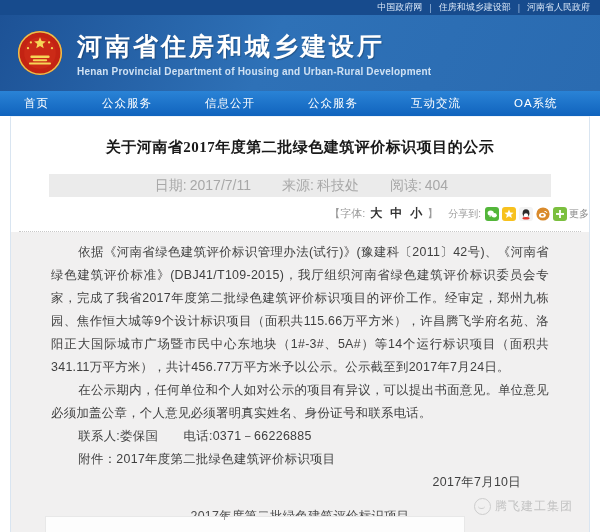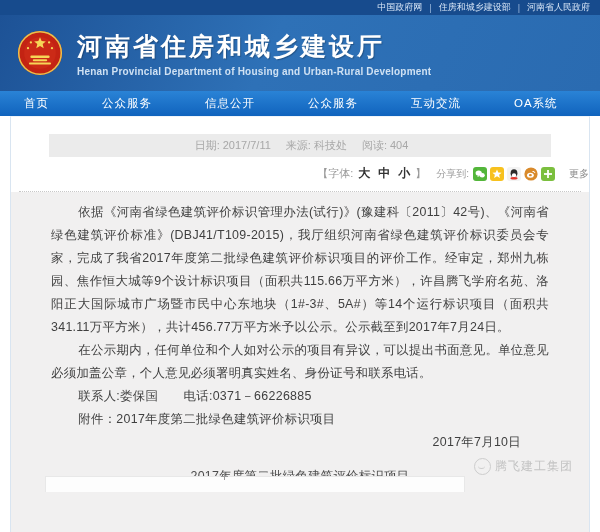--- a/index.html
+++ b/index.html
@@ -25,31 +25,31 @@
   .nav { height:25px; background:linear-gradient(#2a83d6,#1063bd); display:flex;
          align-items:center; padding-left:24px; gap:53px; }
   .nav-item { color:#fff; font-size:11.5px; font-weight:normal; letter-spacing:1px; cursor:pointer; }
 
   
   .content { margin:0 10px; height:424px; background:#fff; border:1px solid #d9e5f1;
              border-top:1px solid #eef4fa; display:flex; flex-direction:column; }
   .art-title { text-align:center; padding-top:21px; font-family:"Liberation Serif","DejaVu Serif",serif;
                font-weight:bold; font-size:15px; color:#191919; letter-spacing:.5px; }
   .meta-band { margin:17px 38px 0; background:#ebebeb; height:23px; display:flex;
-               justify-content:center; align-items:center; gap:12px; font-size:11px; color:#a8a8a8; }
+               justify-content:center; align-items:center; gap:28px; font-size:14px; color:#a8a8a8; }
   .meta-item span { margin-left:3px; }
   .controls { display:flex; justify-content:flex-end; align-items:center; margin-top:8px;
               font-size:11px; color:#9a9a9a; }
   .fs-group { display:flex; align-items:center; gap:2px; }
   .fs-size { color:#333; font-weight:bold; font-size:12px; margin:0 3px; cursor:pointer;
              font-family:"Liberation Serif",serif; }
   .share-label { margin-left:10px; font-size:10px; }
   .share-icons { display:flex; align-items:center; gap:3px; margin-left:4px; }
   .share-icons svg { display:block; cursor:pointer; }
-  .share-more { font-size:10px; color:#8a8a8a; margin-left:14px; cursor:pointer; }
+  .share-more { font-size:10px; color:#8a8a8a; margin-left:2px; cursor:pointer; }
   .dotted { border-bottom:1px dotted #c8c8c8; margin:9px 8px 0; }
 
   
   .body-sec { flex:1; background:#f1f0f0; padding:9px 40px 0; position:relative;
               font-family:Liberation Sans, sans-serif; font-size:12.4px;
               color:#3f3f3f; line-height:23px; letter-spacing:.3px; }
   .body-sec p { text-indent:2.2em; text-align:justify; }
   .line-indent { text-indent:2.2em; }
   .sign-date { text-align:right; padding-right:28px; }
   .attach-title { text-align:center; margin-top:11px; color:#4c4c4c; }
@@ -100,20 +100,21 @@
   <span class="nav-item">首页</span>
   <span class="nav-item">公众服务</span>
   <span class="nav-item">信息公开</span>
   <span class="nav-item">公众服务</span>
   <span class="nav-item">互动交流</span>
   <span class="nav-item">OA系统</span>
 </div>
 
 <div class="content">
 
+  <div class="art-title">关于河南省2017年度第二批绿色建筑评价标识项目的公示</div>
 
   <div class="meta-band">
     <span class="meta-item">
       <span>日期:</span><span>2017/7/11</span>
     </span>
     <span class="meta-item">
       <span>来源:</span><span>科技处</span>
     </span>
     <span class="meta-item">
       <span>阅读:</span><span>404</span>

